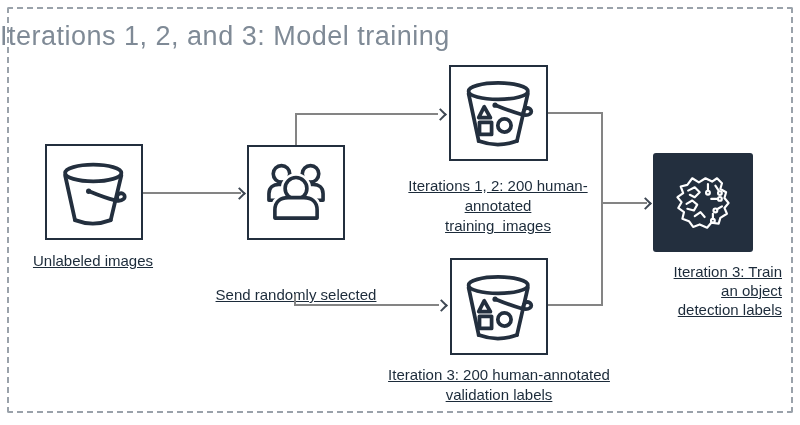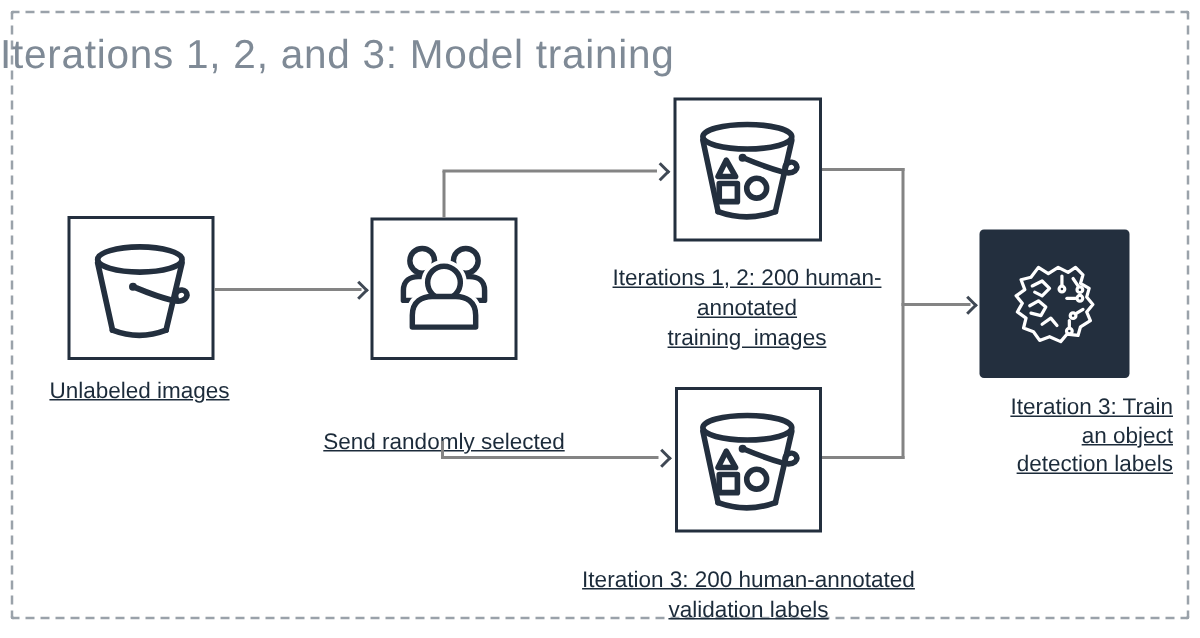--- a/index.html
+++ b/index.html
@@ -27,21 +27,21 @@
     position:absolute;left:653px;top:153px;width:100px;height:99px;
     background:#232f3e;border-radius:3px;display:flex;align-items:center;justify-content:center;
   }
   .lbl{
     position:absolute;text-align:center;color:#1c2b3a;font-size:15px;line-height:20px;
   }
   .lbl-line{white-space:pre;text-decoration:underline;}
   .lbl-unlabeled{left:-7px;top:251px;width:200px;}
   .lbl-annotators{left:196px;top:253px;width:200px;margin-top:32px;}
   .lbl-training{left:368px;top:176px;width:260px;}
-  .lbl-validation{left:369px;top:377px;width:260px;}
+  .lbl-validation{left:369px;top:365px;width:260px;}
   .lbl-model{left:622px;top:262px;width:160px;line-height:19px;text-align:right;}
   .h-line{position:absolute;height:2px;background:#848484;}
   .v-line{position:absolute;width:2px;background:#848484;}
   .chevron{
     position:absolute;width:9px;height:9px;
     border-top:2px solid #3f4854;border-right:2px solid #3f4854;
     transform:rotate(45deg);box-sizing:border-box;
   }
   svg{display:block;}
 </style>

